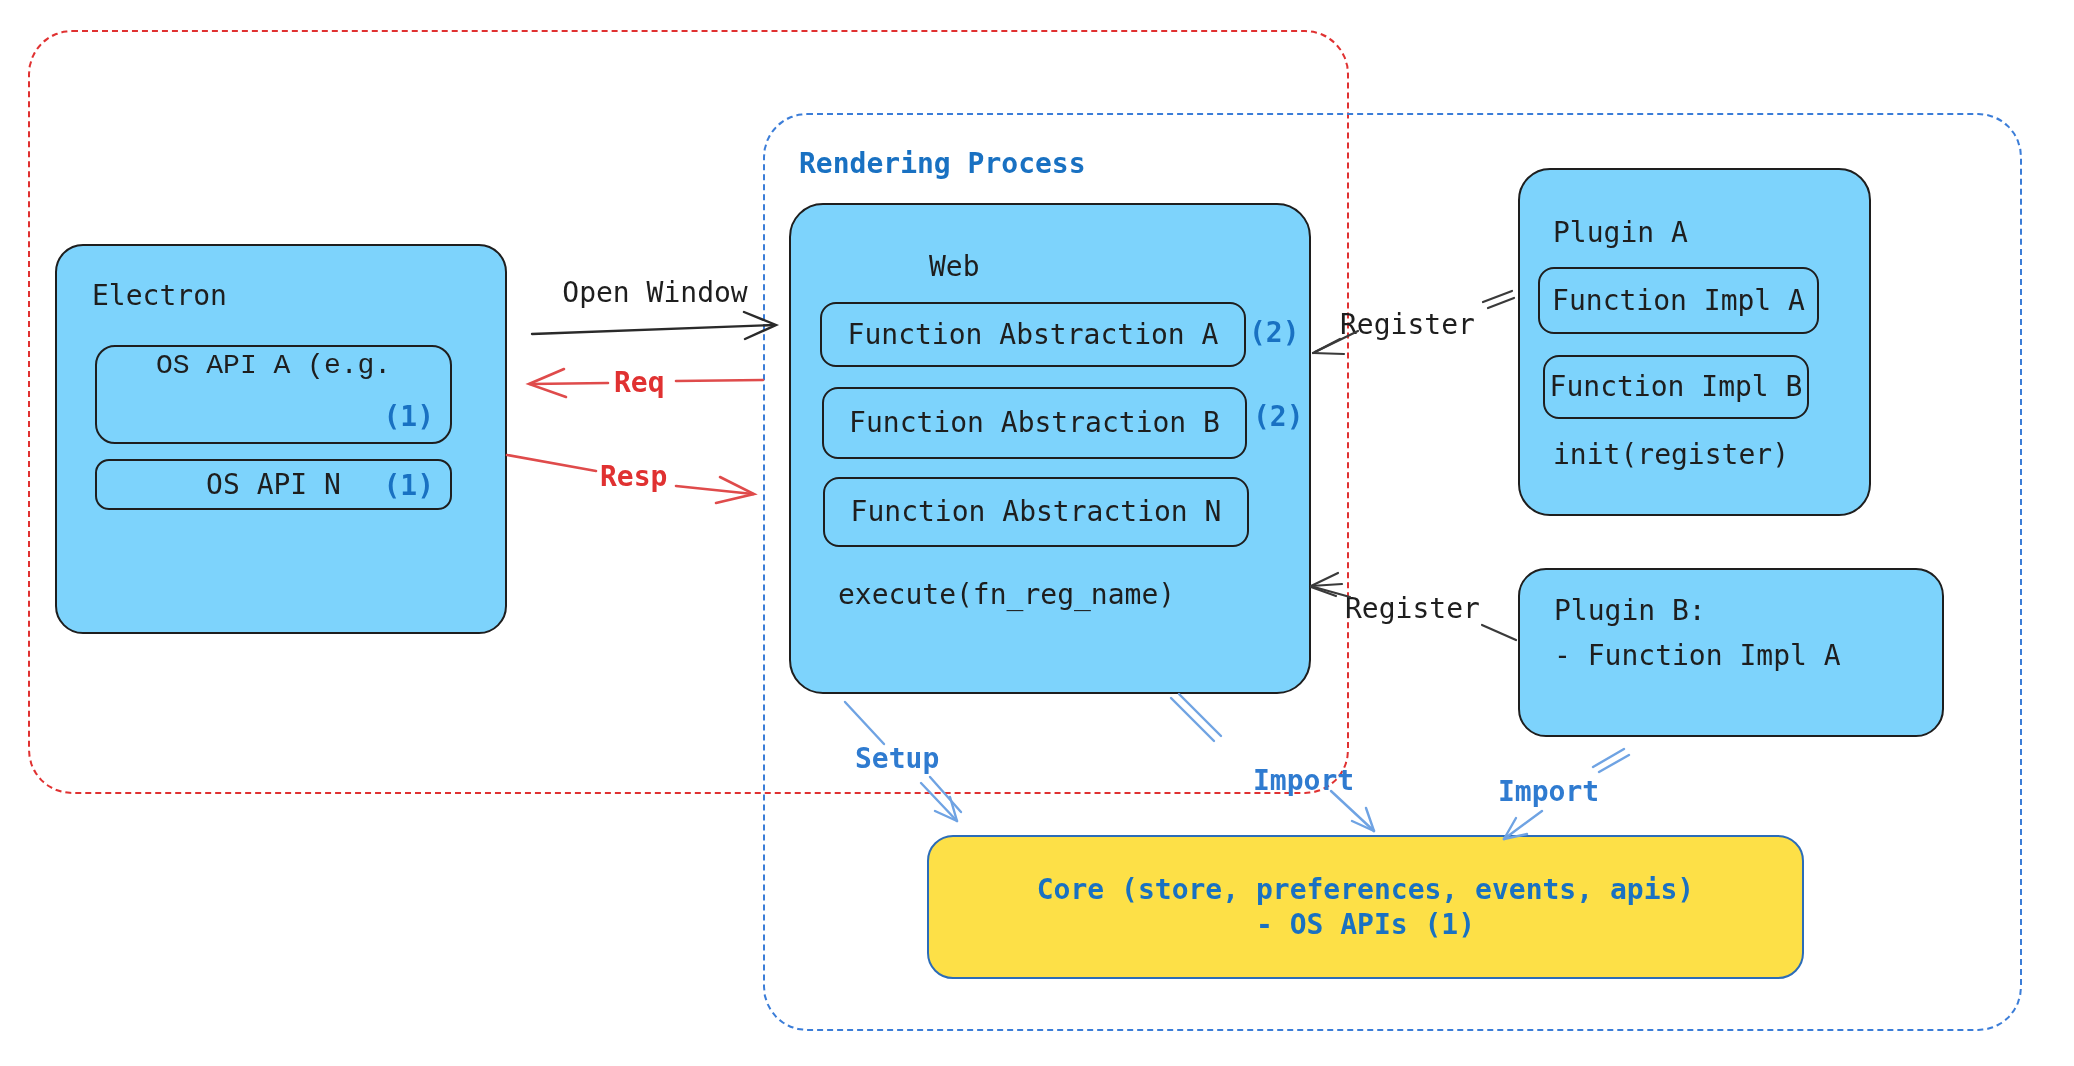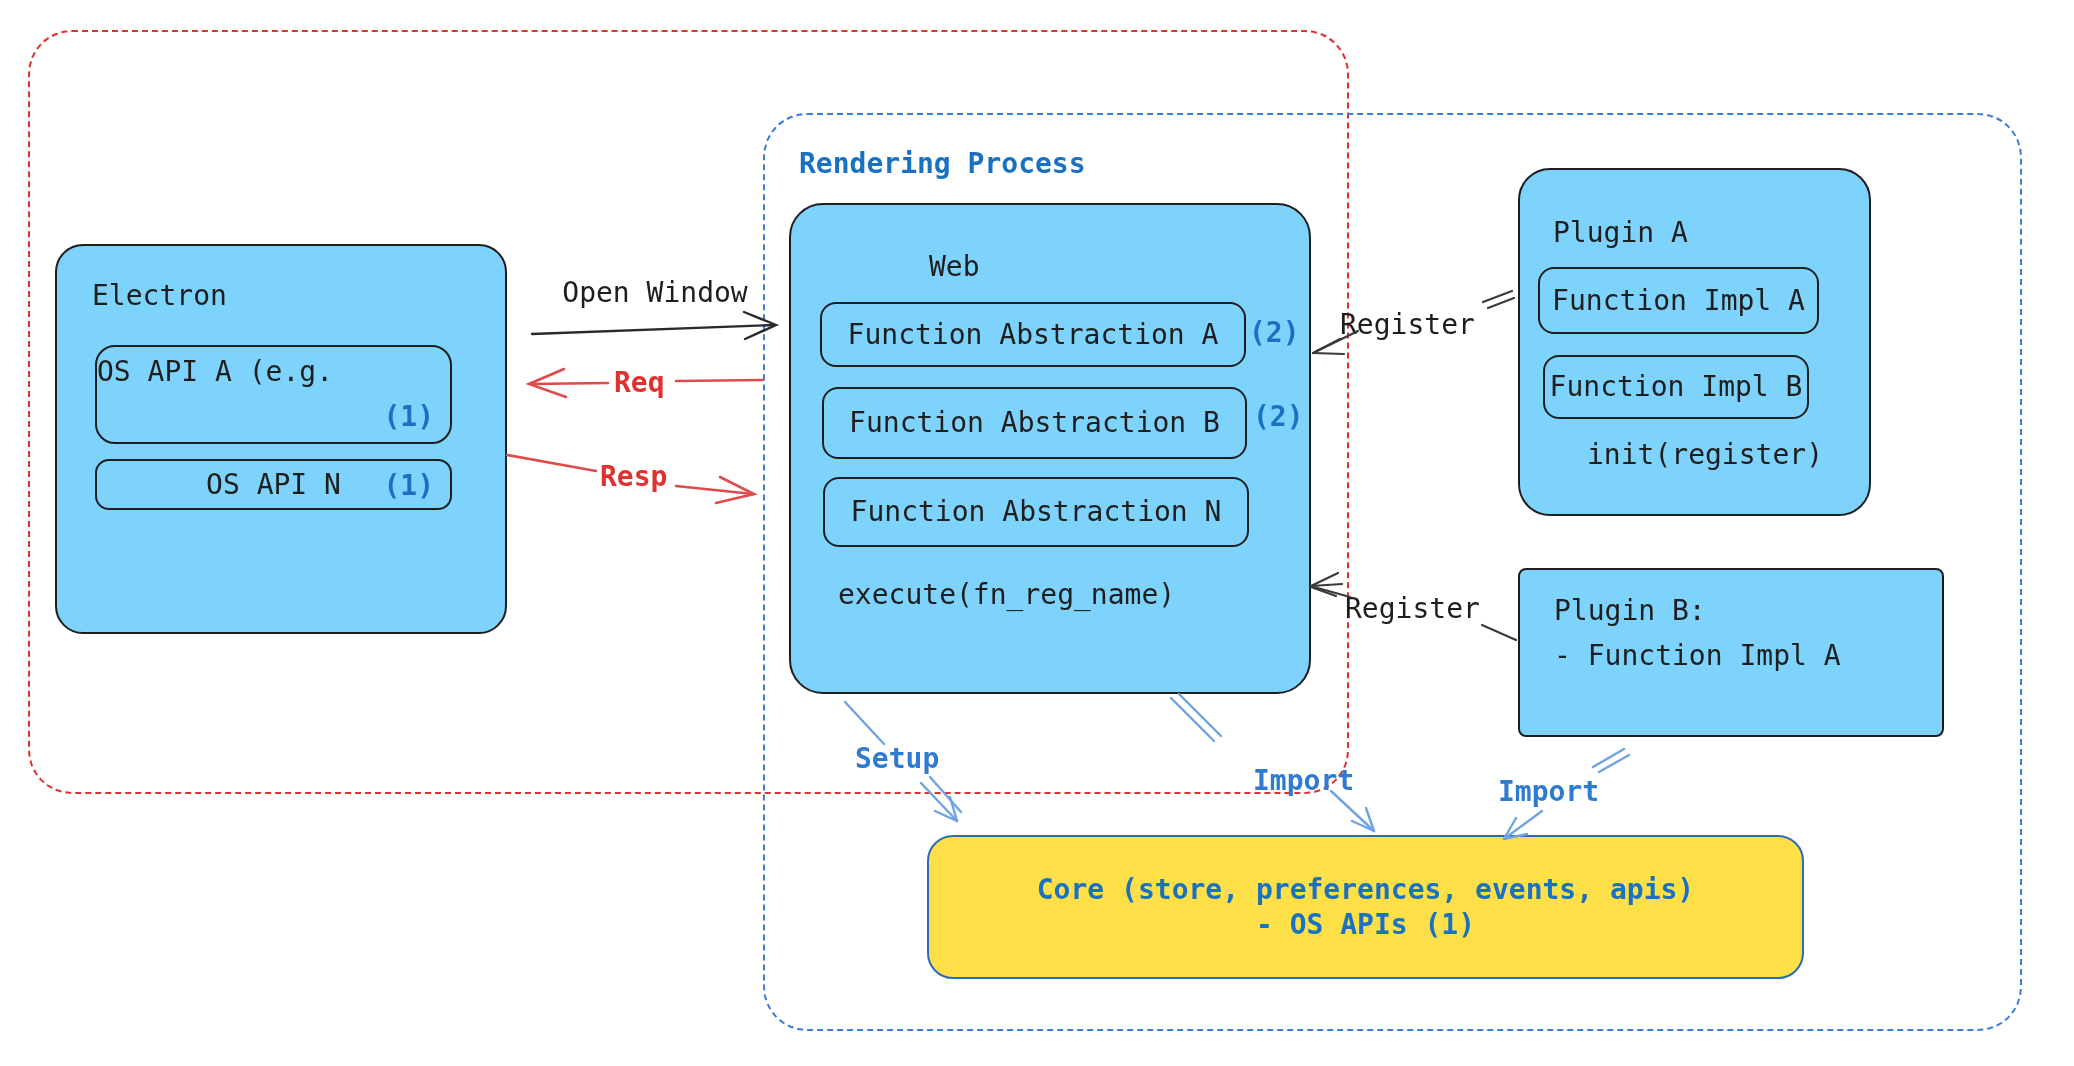--- a/index.html
+++ b/index.html
@@ -37,21 +37,21 @@
 
   <div id="ipc-frame" class="dash-frame"></div>
   <div id="render-frame" class="dash-frame"></div>
 
   <div class="caption blue-t abs" style="left:799px;top:147px;">Rendering Process</div>
 
   <div class="sbox" style="left:55px;top:244px;width:448px;height:386px;"></div>
   <div class="caption" style="left:92px;top:279px;">Electron</div>
 
   <div class="sbox small" style="left:95px;top:345px;width:353px;height:95px;border-radius:20px;">
-    <div style="text-align:left;padding-top:8px;font-weight:500;">OS API A (e.g.</div>
+    <div style="text-align:center;padding-top:2px;font-weight:500;font-family:Liberation Mono, monospace;">OS API A (e.g.</div>
     <span class="badge" style="position:absolute;right:16px;bottom:8px;">(1)</span>
   </div>
 
   <div class="sbox small" style="left:95px;top:459px;width:353px;height:47px;border-radius:14px;">
     <div class="center-line" style="font-weight:500;">OS API N</div>
     <span class="badge" style="position:absolute;right:16px;top:8px;">(1)</span>
   </div>
 
   <div class="caption" style="left:552px;top:276px;width:206px;text-align:center;">Open Window</div>
   <div class="caption red-t" style="left:614px;top:366px;">Req</div>
@@ -77,23 +77,23 @@
   <div class="caption" style="left:838px;top:578px;">execute(fn_reg_name)</div>
 
   <div class="sbox" style="left:1518px;top:168px;width:349px;height:344px;border-radius:32px;"></div>
   <div class="caption" style="left:1553px;top:216px;">Plugin A</div>
   <div class="sbox small" style="left:1538px;top:267px;width:277px;height:63px;">
     <div class="center-line" style="font-weight:500;">Function Impl A</div>
   </div>
   <div class="sbox small" style="left:1543px;top:355px;width:262px;height:60px;">
     <div class="center-line" style="font-weight:500;">Function Impl B</div>
   </div>
-  <div class="caption" style="left:1553px;top:438px;margin-left:34px;">init(register)</div>
+  <div class="caption" style="left:1553px;top:438px;">init(register)</div>
 
-  <div class="sbox" style="left:1518px;top:568px;width:422px;height:165px;border-radius:8px;">
+  <div class="sbox" style="left:1518px;top:568px;width:422px;height:165px;border-radius:28px;">
     <div style="padding:18px 0 0 34px;">
       <div class="plugb-line">Plugin B:</div>
       <div class="plugb-line">- Function Impl A</div>
     </div>
   </div>
 
   <div class="caption" style="left:1340px;top:308px;">Register</div>
   <div class="caption" style="left:1345px;top:592px;">Register</div>
   <div class="caption lblue-t" style="left:855px;top:742px;">Setup</div>
   <div class="caption lblue-t" style="left:1253px;top:764px;">Import</div>

